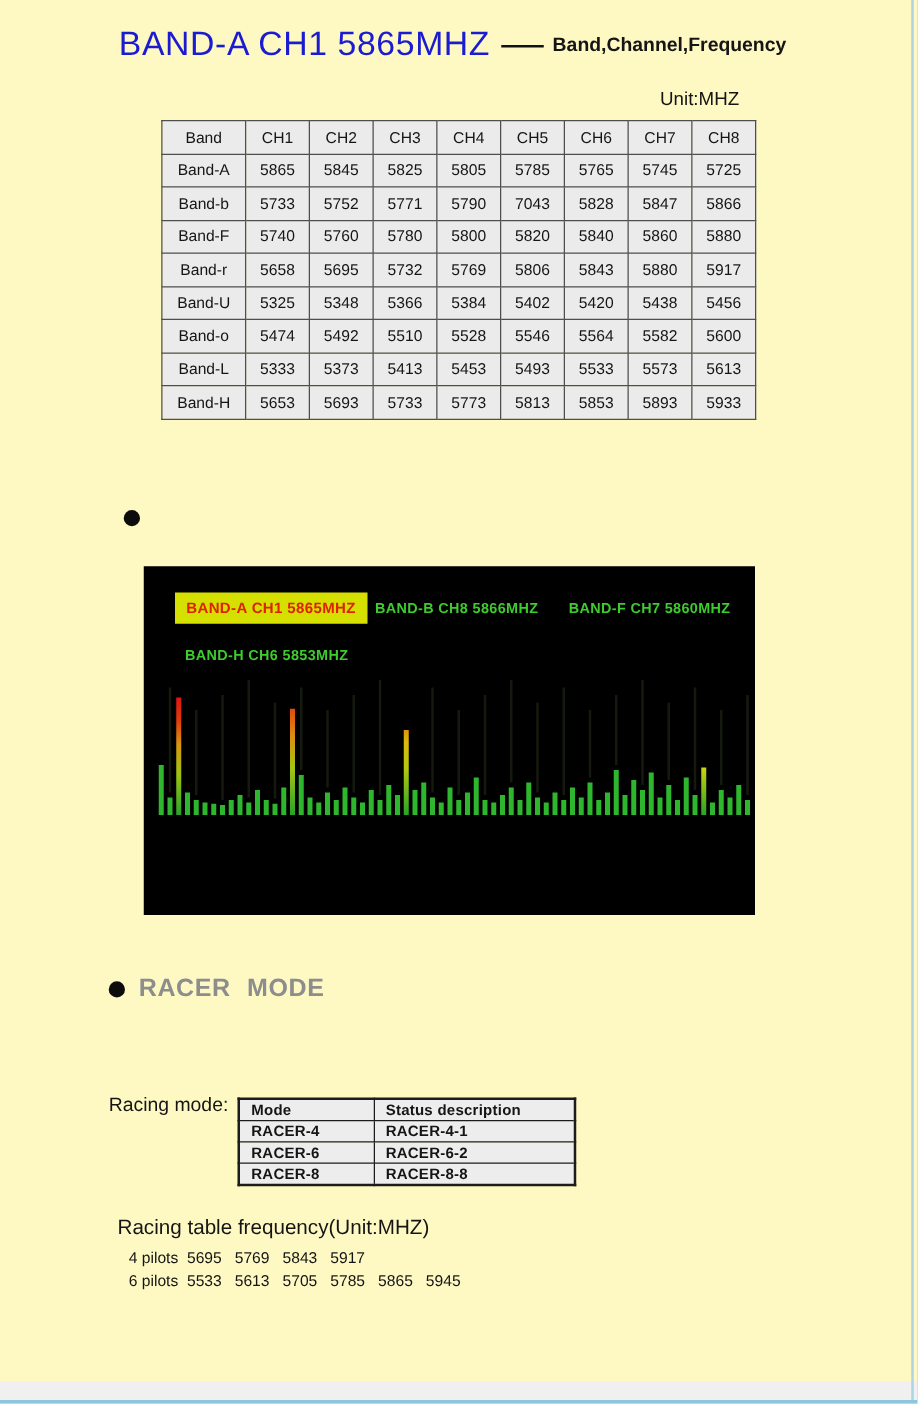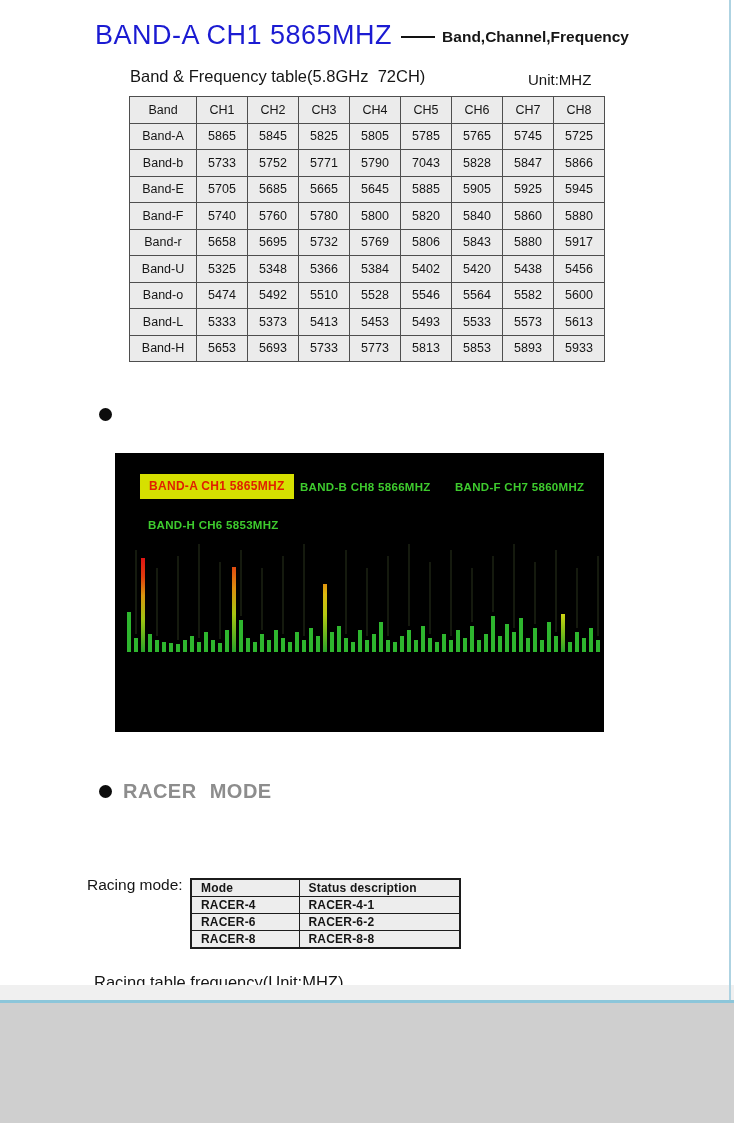--- a/index.html
+++ b/index.html
@@ -1,19 +1,19 @@
 <!DOCTYPE html>
 <html><head>
 <meta charset="utf-8">
 <style>
   * { margin:0; padding:0; box-sizing:border-box; }
   html,body { background:#cfcfcf; }
   .page {
-    position:relative; width:734px; height:1003px; margin:0 auto;
-    background:#ffffff; overflow:hidden;
+    position:relative; width:734px; height:1123px; margin:0 auto;
+    background:#fef9c3; overflow:hidden;
     font-family:"Liberation Sans", sans-serif; color:#151515;
   }
 
   
   .title-row { position:absolute; left:95px; top:20px; display:flex; align-items:center; }
   .page-title { font-size:27px; color:#1b1bd2; letter-spacing:0.5px; }
   .title-dash { width:34px; height:2.5px; background:#121212; margin:3px 7px 0 9px; }
   .title-annotation { font-size:15.5px; font-weight:bold; margin-top:2px; }
 
   
@@ -25,21 +25,21 @@
     text-align:center; height:26.5px; padding:0 2px;
   }
   table.band-table th:first-child, table.band-table td:first-child { width:67px; }
   table.band-table th, table.band-table td { min-width:51px; }
 
   
   .section-heading { position:absolute; display:flex; align-items:center; gap:11px;
     color:#8d8d8d; font-weight:bold; font-size:20px; word-spacing:7px; letter-spacing:0.5px; }
   .section-heading .bullet { width:13px; height:13px; border-radius:50%; background:#0c0c0c; flex:0 0 13px; }
   .auto-search-heading { left:99px; top:408px; }
-  .racer-heading { left:99px; top:780px; }
+  .racer-heading { left:87px; top:780px; }
 
   
   .display { position:absolute; left:115px; top:453px; width:489px; height:279px; background:#000; }
   .selected-label { position:absolute; left:25px; top:21px; background:#d6e000; color:#e02000;
     font-size:12px; font-weight:bold; padding:5px 9px 6px 9px; letter-spacing:0.3px; }
   .green-label { position:absolute; color:#3ecb2e; font-size:11.5px; font-weight:bold; letter-spacing:0.3px; }
   .lbl-b { left:185px; top:28px; }
   .lbl-f { left:340px; top:28px; }
   .lbl-h { left:33px; top:66px; }
   .spectrum { position:absolute; left:12px; bottom:80px; height:112px; display:flex; gap:3px; align-items:flex-end; }
@@ -74,21 +74,20 @@
 <body>
 
 <div class="page">
 
   <div class="title-row">
     <span class="page-title">BAND-A CH1 5865MHZ</span>
     <span class="title-dash"></span>
     <span class="title-annotation">Band,Channel,Frequency</span>
   </div>
 
-  <div class="table-caption">Band &amp; Frequency table(5.8GHz  72CH)</div>
   <div class="unit-label">Unit:MHZ</div>
 
   <table class="band-table">
     <thead>
         <tr id="band-table-head">
           <th>Band</th>
           <th>CH1</th>
           <th>CH2</th>
           <th>CH3</th>
           <th>CH4</th>
@@ -115,31 +114,20 @@
           <td>5733</td>
           <td>5752</td>
           <td>5771</td>
           <td>5790</td>
           <td>7043</td>
           <td>5828</td>
           <td>5847</td>
           <td>5866</td>
         </tr>
         <tr>
-          <td>Band-E</td>
-          <td>5705</td>
-          <td>5685</td>
-          <td>5665</td>
-          <td>5645</td>
-          <td>5885</td>
-          <td>5905</td>
-          <td>5925</td>
-          <td>5945</td>
-        </tr>
-        <tr>
           <td>Band-F</td>
           <td>5740</td>
           <td>5760</td>
           <td>5780</td>
           <td>5800</td>
           <td>5820</td>
           <td>5840</td>
           <td>5860</td>
           <td>5880</td>
         </tr>
@@ -465,18 +453,18 @@
           <td>RACER-6-2</td>
         </tr>
         <tr>
           <td>RACER-8</td>
           <td>RACER-8-8</td>
         </tr>
       </tbody>
   </table>
 
   <div class="freq-title">Racing table frequency(Unit:MHZ)</div>
-  <div class="freq-lines" id="freq-lines"><div class="freq-line">4 pilots  5695   5769   5843   5917</div></div>
+  <div class="freq-lines" id="freq-lines"><div class="freq-line">4 pilots  5695   5769   5843   5917</div><div class="freq-line">6 pilots  5533   5613   5705   5785   5865   5945</div></div>
 
   <div class="bottom-strip"></div>
   <div class="edge-right"></div>
   <div class="edge-bottom"></div>
 </div>
 
 </body></html>

